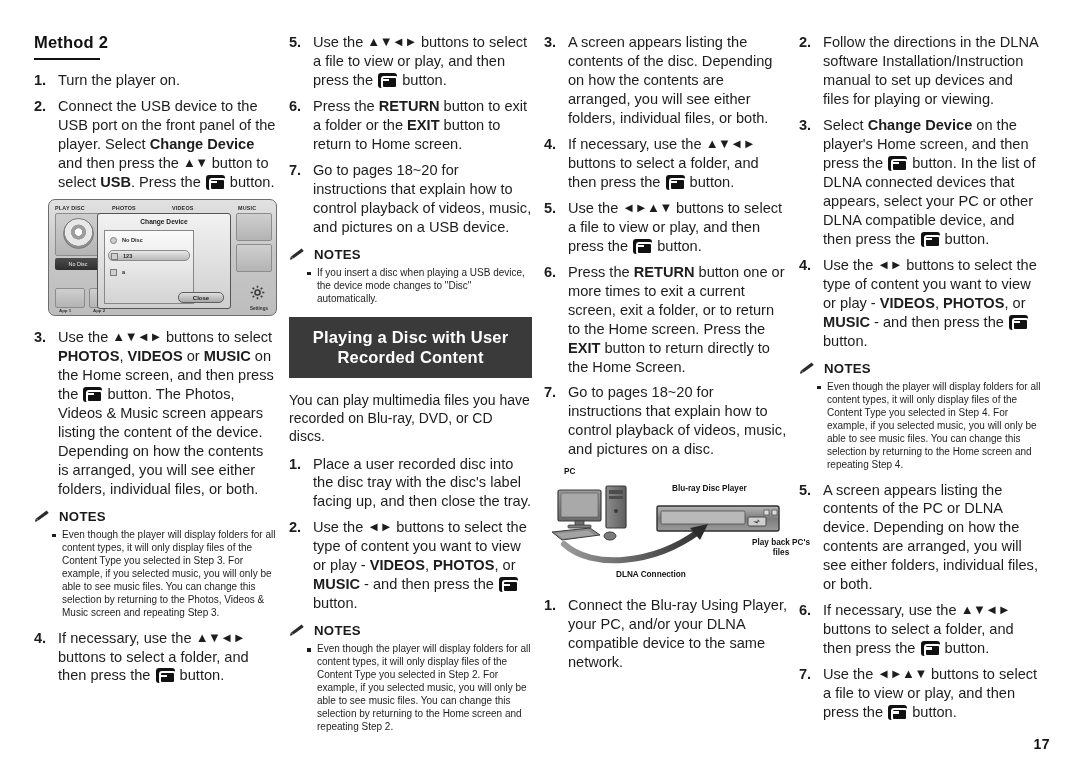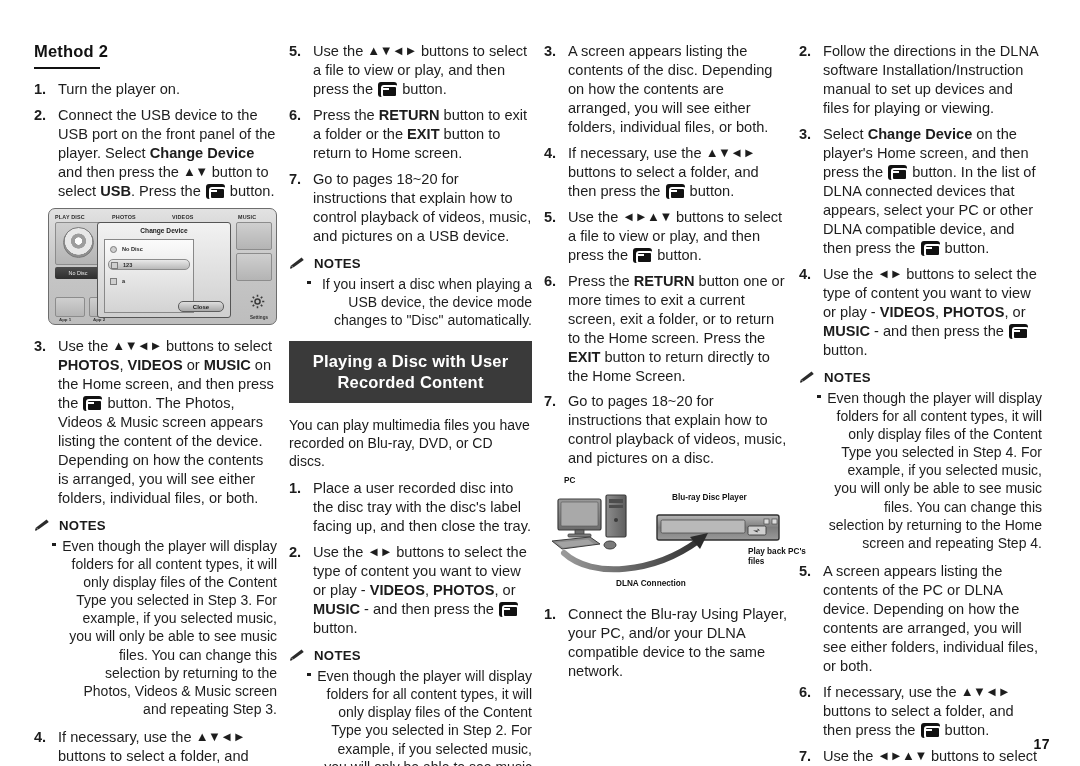--- a/index.html
+++ b/index.html
@@ -7,21 +7,21 @@
   body {
     width: 1080px; height: 766px;
     background: #ffffff;
     font-family: "Liberation Sans", sans-serif;
     color: #1a1a1a;
     overflow: hidden;
   }
   .page {
     position: relative;
     width: 1080px; height: 766px;
-    padding: 42px 24px 10px 34px;
+    padding: 33px 24px 10px 34px;
     display: flex;
     gap: 0px;
   }
   .col {
     width: 255px;
     flex: 0 0 255px;
     padding-right: 12px;
   }
   .col + .col { margin-left: 0px; }
 
@@ -93,25 +93,24 @@
     gap: 7px;
     font-size: 13.2px;
     font-weight: bold;
     letter-spacing: .3px;
     margin-bottom: 4px;
   }
   .pencil-icon { display: inline-block; width: 18px; height: 13px; }
   .notes ul { margin: 0; padding: 0 0 0 18px; list-style: none; }
   .notes li {
     position: relative;
-    font-size: 14px;
+    font-size: 10px;
     line-height: 1.30;
     padding-left: 10px;
     color: #1d1d1d;
-    text-align: right;
   }
   .notes li::before {
     content: "";
     position: absolute;
     left: 0; top: 6px;
     width: 3.5px; height: 3.5px;
     background: #1d1d1d;
   }
 
   
@@ -141,20 +140,21 @@
     height: 118px;
     margin: 2px 0 12px 0;
   }
   .dlna-fig svg { display: block; }
   .fig-label {
     position: absolute;
     font-size: 8.2px;
     font-weight: bold;
     color: #111;
     line-height: 1.2;
+    text-align: center;
   }
   #lbl-pc { left: 20px; top: 1px; }
   #lbl-player { left: 128px; top: 18px; }
   #lbl-playback { left: 160px; top: 72px; width: 66px; margin-left: 44px;}
   #lbl-conn { left: 72px; top: 104px; }
 
   
   .screen-fig {
     position: relative;
     width: 229px; height: 117px;

